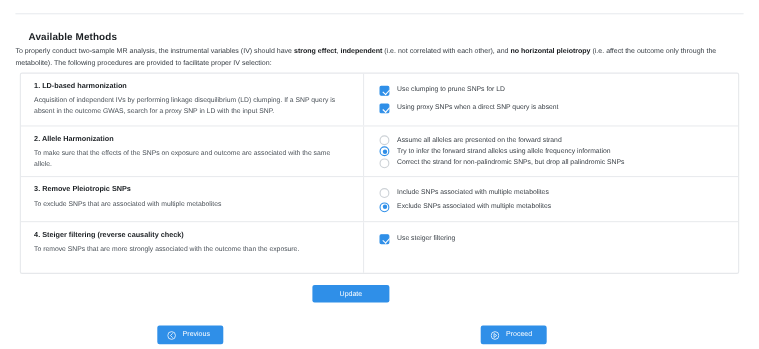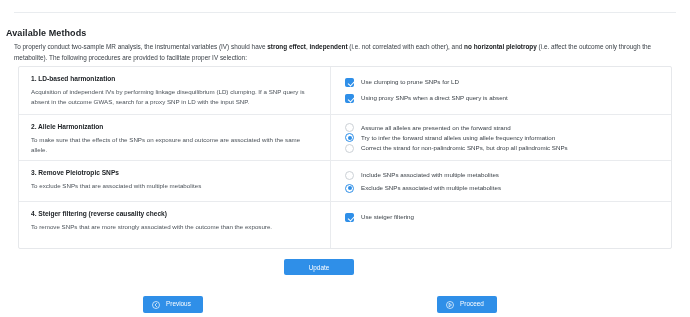--- a/index.html
+++ b/index.html
@@ -17,21 +17,21 @@
     background: #ffffff;
   }
   .top-rule {
     position: absolute;
     left: 14px; top: 12px;
     width: 662px; height: 1px;
     background: #e9ecef;
   }
   .section-title {
     position: absolute;
-    left: 6px; top: 28px;
+    left: 26px; top: 28px;
     font-size: 9px;
     font-weight: bold;
     letter-spacing: 0.1px;
     color: #1b1f23;
   }
   .intro {
     position: absolute;
     left: 14px; top: 41px;
     width: 664px;
     font-size: 6.4px;

